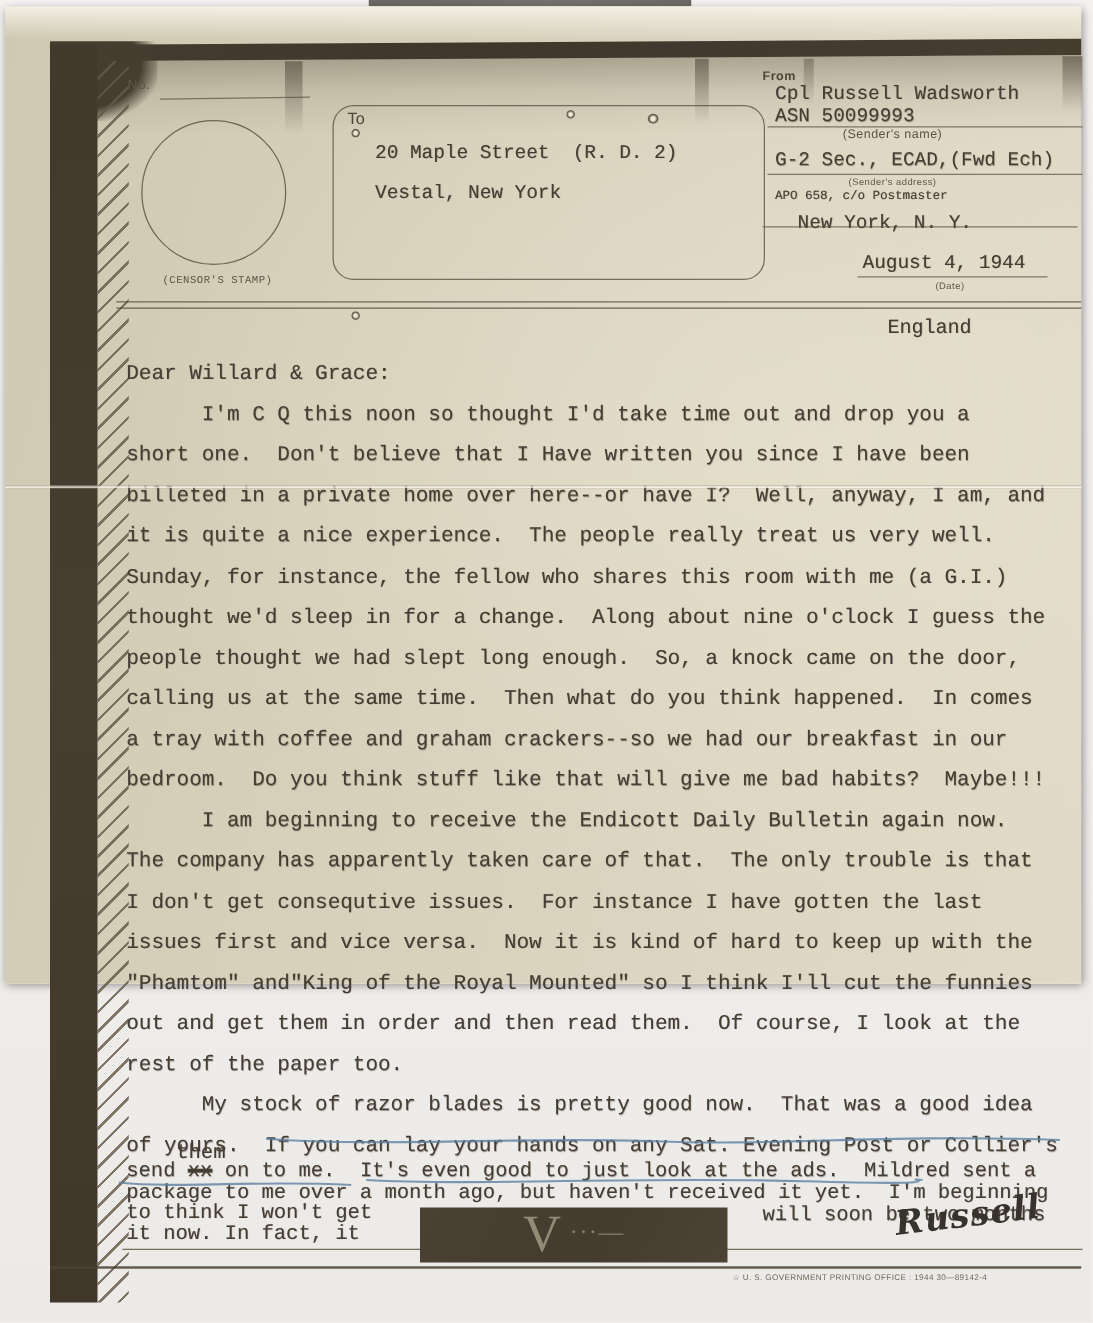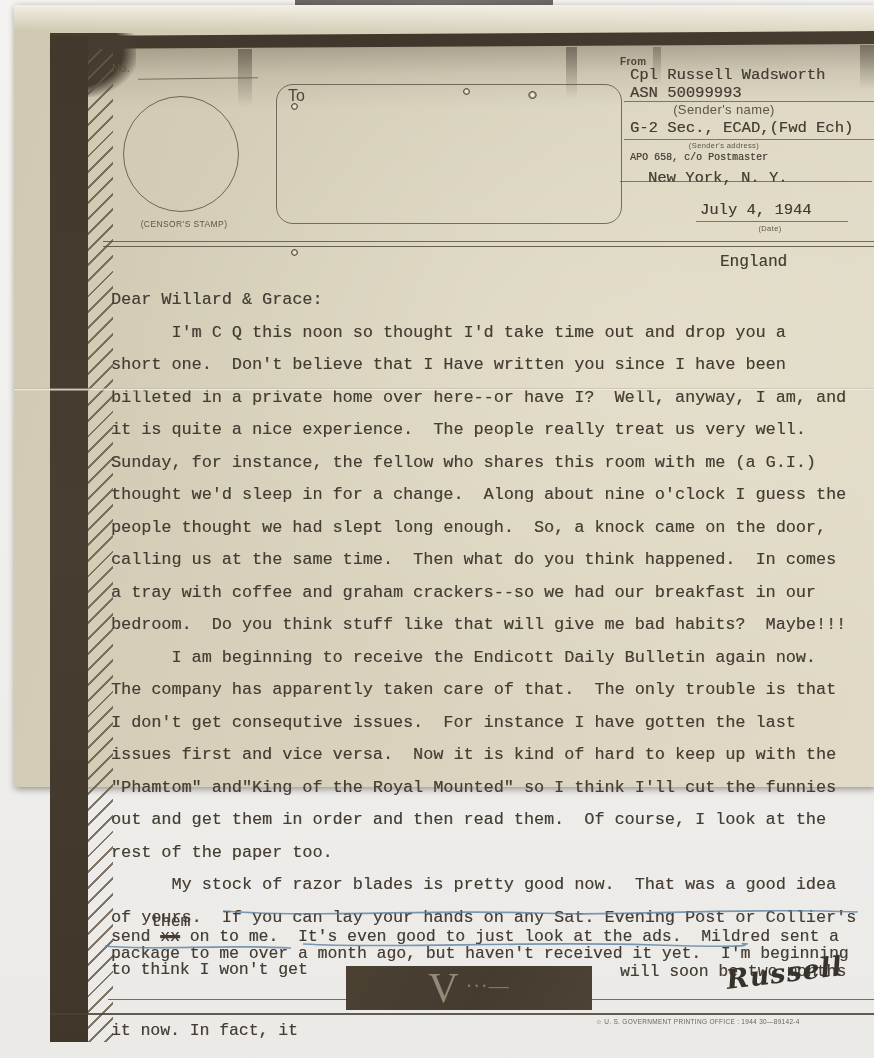--- a/index.html
+++ b/index.html
@@ -1,19 +1,19 @@
 <!DOCTYPE html>
 <html><head>
 <meta charset="utf-8">
 <style>
   html,body{margin:0;padding:0;}
   body{width:874px;height:1058px;overflow:hidden;background:#f2f1ee;font-family:"Liberation Sans",sans-serif;}
   .canvas{position:relative;width:874px;height:1058px;background:linear-gradient(180deg,#f4f3f1 0%,#efeeec 60%,#eceae7 100%);}
   .mount-tab{position:absolute;left:295px;top:0;width:258px;height:14px;background:linear-gradient(90deg,#6a6764,#757270 55%,#6d6a66);}
-  .photo{position:absolute;left:14px;top:5px;width:861px;height:782px;
+  .photo{position:absolute;left:4px;top:5px;width:861px;height:782px;
     background:
       radial-gradient(ellipse at 75% 45%, rgba(235,230,212,.55), rgba(0,0,0,0) 60%),
       linear-gradient(104deg,#cfc9b2 0%,#d6d0ba 35%,#dbd5c1 68%,#e0dac7 100%);
     box-shadow:1px 2px 7px rgba(0,0,0,.4);}
   .photo::before{content:"";position:absolute;left:0;top:0;width:100%;height:26px;
     background:linear-gradient(180deg,rgba(244,241,231,.95),rgba(244,241,231,0));}
   
   .top-band{position:absolute;left:36px;top:31px;width:825px;height:13px;background:linear-gradient(90deg,#453c30,#3f372c 40%,#463d31);transform:rotate(-0.35deg);transform-origin:left center;}
   .top-blotch{position:absolute;left:36px;top:28px;width:86px;height:64px;background:radial-gradient(ellipse at 30% 30%,#463d31 55%,rgba(70,61,49,0) 75%);}
   .smudge{position:absolute;left:36px;top:43px;width:825px;height:62px;transform:rotate(-0.3deg);transform-origin:left center;
@@ -25,31 +25,31 @@
   .s4{left:846px;top:40px;width:16px;height:44px;}
   .left-band{position:absolute;left:36px;top:31px;width:38px;height:1006px;background:linear-gradient(180deg,#42392d,#473e32 50%,#403629);}
   .hatch-strip{position:absolute;left:74px;top:44px;width:25px;height:993px;
     background:repeating-linear-gradient(135deg,rgba(99,88,71,0) 0 9px,rgba(99,88,71,.8) 9px 11px);}
   
   .print-label{position:absolute;color:#5d5547;letter-spacing:.4px;}
   .form-line{position:absolute;height:0;border-top:1.2px solid rgba(95,86,72,.75);}
   .no-label{left:98px;top:57px;font-size:11px;}
   .no-underline{left:124px;top:73px;width:120px;transform:rotate(-0.8deg);}
   .censor-circle{position:absolute;left:109px;top:91px;width:114px;height:114px;border:1.6px solid rgba(92,83,69,.85);border-radius:50%;}
-  .censor-label{left:104px;top:214px;width:132px;text-align:center;font-size:8.5px;}
+  .censor-label{left:104px;top:214px;width:132px;text-align:center;font-size:8.5px;font-family:Liberation Mono, monospace;}
   .to-box{position:absolute;left:262px;top:79px;width:344px;height:138px;border:1.7px solid rgba(90,81,67,.8);border-radius:17px;}
-  .to-label{position:absolute;left:274px;top:82px;font-size:16px;color:#4d4539;}
+  .to-label{position:absolute;left:274px;top:82px;font-size:13px;color:#4d4539;}
   .typed{font-family:"Liberation Mono","DejaVu Sans Mono",monospace;color:#453d33;white-space:pre;text-shadow:.4px .4px .6px rgba(63,54,43,.45);}
   .to-address{position:absolute;left:296px;top:101px;font-size:15.5px;line-height:32px;}
   .from-label{left:606px;top:51px;font-size:10px;color:#4c4437;font-weight:bold;}
   .from-block div{position:absolute;}
   .fr-name{left:616px;top:61px;font-size:15.5px;}
   .fr-asn{left:616px;top:79px;font-size:15.5px;}
   .ln-name{left:610px;top:96px;width:252px;}
-  .cap-name{left:640px;top:97px;width:140px;text-align:center;font-size:13px;}
+  .cap-name{left:640px;top:97px;width:140px;text-align:center;font-size:10px;}
   .fr-unit{left:616px;top:114px;font-size:15.5px;}
   .ln-unit{left:610px;top:134px;width:252px;}
   .cap-addr{left:640px;top:136px;width:140px;text-align:center;font-size:7.5px;}
   .fr-apo{left:616px;top:147px;font-size:10px;}
   .fr-city{left:634px;top:164px;font-size:15.5px;}
   .ln-city{left:606px;top:176px;width:252px;}
   .fr-date{left:686px;top:196px;font-size:15.5px;}
   .ln-date{left:682px;top:216px;width:152px;}
   .cap-date{left:706px;top:219px;width:100px;text-align:center;font-size:7.5px;}
   .rule{position:absolute;left:89px;width:772px;height:0;}
@@ -58,21 +58,21 @@
   .location{position:absolute;left:706px;top:248px;font-size:16px;}
   
   .letter-body{position:absolute;left:97px;top:279px;font-size:16.8px;line-height:32.5px;z-index:4;}
   .letter-body div{height:32.5px;}
   .bottom-block div{position:absolute;font-size:16.4px;z-index:4;}
   .insert-word{left:137px;top:907px;}
   .ln-send{left:97px;top:922px;}
   .ln-package{left:97px;top:939px;font-family:Liberation Mono, monospace;}
   .ln-think{left:97px;top:955px;}
   .ln-soon{left:594px;top:957px;margin-left:12px;}
-  .ln-itnow{left:97px;top:972px;margin-top:44px;}
+  .ln-itnow{left:97px;top:972px;}
   .struck{text-decoration:line-through;text-decoration-thickness:2.5px;}
   
   .pen-marks{position:absolute;left:0;top:0;width:861px;height:1041px;z-index:6;pointer-events:none;}
   
   .vmail-stamp{position:absolute;left:332px;top:961px;width:246px;height:44px;z-index:5;
     background:linear-gradient(120deg,#4a4133,#453c30 55%,#4c4335);
     display:flex;align-items:center;justify-content:center;gap:7px;
     font-family:"Liberation Serif","DejaVu Serif",serif;color:rgba(211,202,176,.55);}
   .vmail-stamp .big{font-size:42px;line-height:40px;}
   .vmail-stamp .morse{font-size:20px;letter-spacing:1px;margin-top:-4px;color:rgba(211,202,176,.45);}
@@ -108,35 +108,35 @@
     <div class="left-band"></div>
     <div class="hatch-strip"></div>
 
     <div class="print-label no-label">No.</div>
     <div class="form-line no-underline"></div>
     <div class="censor-circle"></div>
     <div class="print-label censor-label">(CENSOR'S STAMP)</div>
 
     <div class="to-box"></div>
     <div class="to-label">To</div>
-    <div class="to-address typed"></div>
+    <div class="to-address typed"><div>20 Maple Street  (R. D. 2)</div><div>Vestal, New York</div></div>
 
     <div class="from-block">
       <div class="print-label from-label">From</div>
       <div class="typed fr-name">Cpl Russell Wadsworth</div>
       <div class="typed fr-asn">ASN 50099993</div>
       <div class="form-line ln-name"></div>
       <div class="print-label cap-name">(Sender's name)</div>
       <div class="typed fr-unit">G-2 Sec., ECAD,(Fwd Ech)</div>
       <div class="form-line ln-unit"></div>
       <div class="print-label cap-addr">(Sender's address)</div>
       <div class="typed fr-apo">APO 658, c/o Postmaster</div>
       <div class="typed fr-city">New York, N. Y.</div>
       <div class="form-line ln-city"></div>
-      <div class="typed fr-date">July 4, 1944</div>
+      <div class="typed fr-date">August 4, 1944</div>
       <div class="form-line ln-date"></div>
       <div class="print-label cap-date">(Date)</div>
     </div>
 
     <div class="rule rule1"></div>
     <div class="rule rule2"></div>
     <div class="location typed">England</div>
 
     <div class="letter-body typed"><div>Dear Willard &amp; Grace:</div><div>      I'm C Q this noon so thought I'd take time out and drop you a</div><div>short one.  Don't believe that I Have written you since I have been</div><div>billeted in a private home over here--or have I?  Well, anyway, I am, and</div><div>it is quite a nice experience.  The people really treat us very well.</div><div>Sunday, for instance, the fellow who shares this room with me (a G.I.)</div><div>thought we'd sleep in for a change.  Along about nine o'clock I guess the</div><div>people thought we had slept long enough.  So, a knock came on the door,</div><div>calling us at the same time.  Then what do you think happened.  In comes</div><div>a tray with coffee and graham crackers--so we had our breakfast in our</div><div>bedroom.  Do you think stuff like that will give me bad habits?  Maybe!!!</div><div>      I am beginning to receive the Endicott Daily Bulletin again now.</div><div>The company has apparently taken care of that.  The only trouble is that</div><div>I don't get consequtive issues.  For instance I have gotten the last</div><div>issues first and vice versa.  Now it is kind of hard to keep up with the</div><div>"Phamtom" and"King of the Royal Mounted" so I think I'll cut the funnies</div><div>out and get them in order and then read them.  Of course, I look at the</div><div>rest of the paper too.</div><div>      My stock of razor blades is pretty good now.  That was a good idea</div><div>of yours.  If you can lay your hands on any Sat. Evening Post or Collier's</div></div>
 

